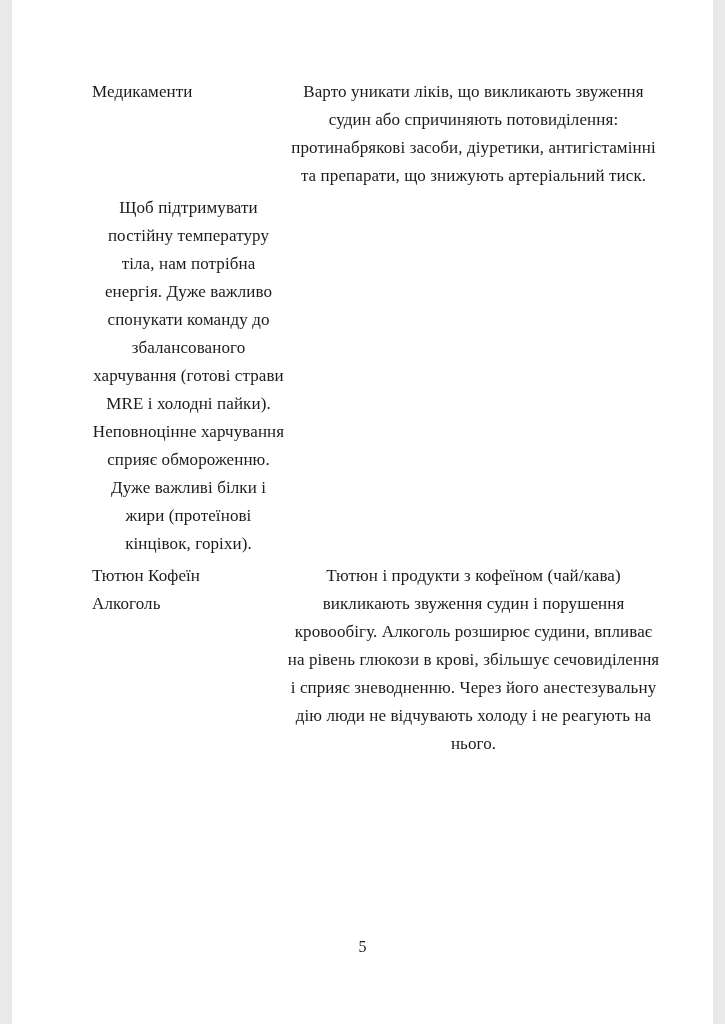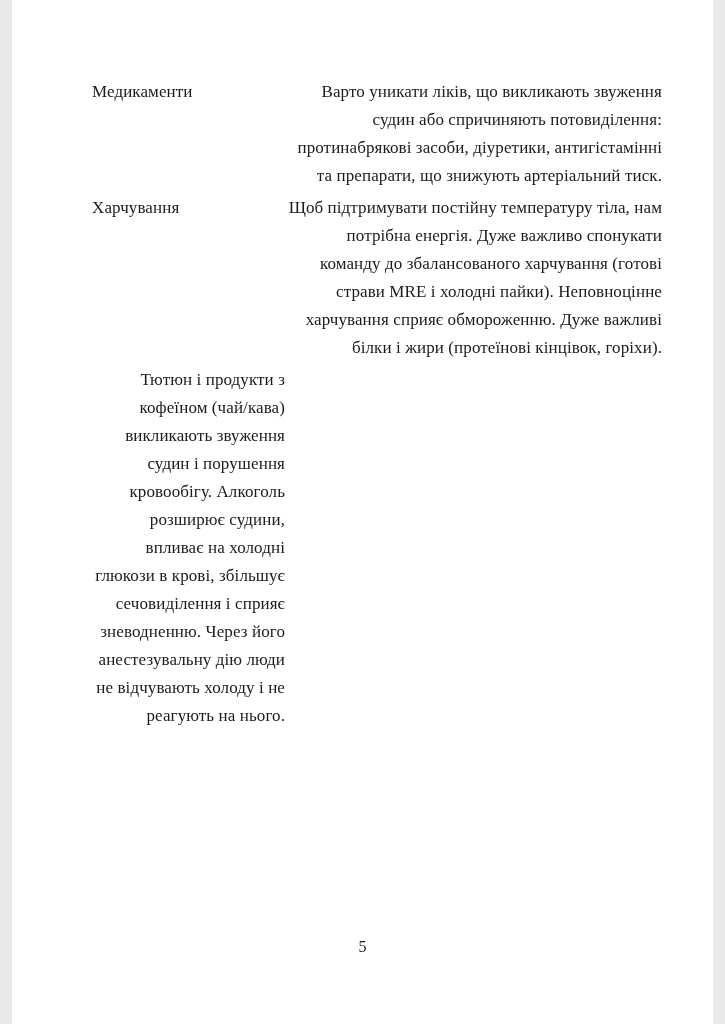--- a/index.html
+++ b/index.html
@@ -31,21 +31,21 @@
   .term {
     font-size: 17px;
     line-height: 28px;
     padding-right: 18px;
     letter-spacing: 0.1px;
   }
   .description {
     font-size: 17px;
     line-height: 28px;
     letter-spacing: 0.1px;
-    text-align: right;
+    text-align: center;
   }
   .page-number {
     position: absolute;
     left: 0;
     right: 0;
     top: 936px;
     text-align: center;
     font-size: 16px;
     line-height: 22px;
   }
@@ -55,26 +55,26 @@
 
 <div class="page">
   <div class="content">
 
     <div class="entry">
       <div class="term">Медикаменти</div>
       <div class="description">Варто уникати ліків, що викликають звуження судин або спричиняють потовиділення: протинабрякові засоби, діуретики, антигістамінні та препарати, що знижують артеріальний тиск.</div>
     </div>
 
     <div class="entry">
-      <div class="term">Харчування</div>
       <div class="description">Щоб підтримувати постійну температуру тіла, нам потрібна енергія. Дуже важливо спонукати команду до збалансованого харчування (готові страви MRE і холодні пайки). Неповноцінне харчування сприяє обмороженню. Дуже важливі білки і жири (протеїнові кінцівок, горіхи).</div>
     </div>
 
     <div class="entry">
-      <div class="description">Тютюн і продукти з кофеїном (чай/кава) викликають звуження судин і порушення кровообігу. Алкоголь розширює судини, впливає на холодні глюкози в крові, збільшує сечовиділення і сприяє зневодненню. Через його анестезувальну дію люди не відчувають холоду і не реагують на нього.</div>
+      <div class="term">Тютюн Кофеїн Алкоголь</div>
+      <div class="description">Тютюн і продукти з кофеїном (чай/кава) викликають звуження судин і порушення кровообігу. Алкоголь розширює судини, впливає на рівень глюкози в крові, збільшує сечовиділення і сприяє зневодненню. Через його анестезувальну дію люди не відчувають холоду і не реагують на нього.</div>
     </div>
 
     <div class="entry">
     </div>
 
   </div>
 
   <div class="page-number">5</div>
 </div>
 

